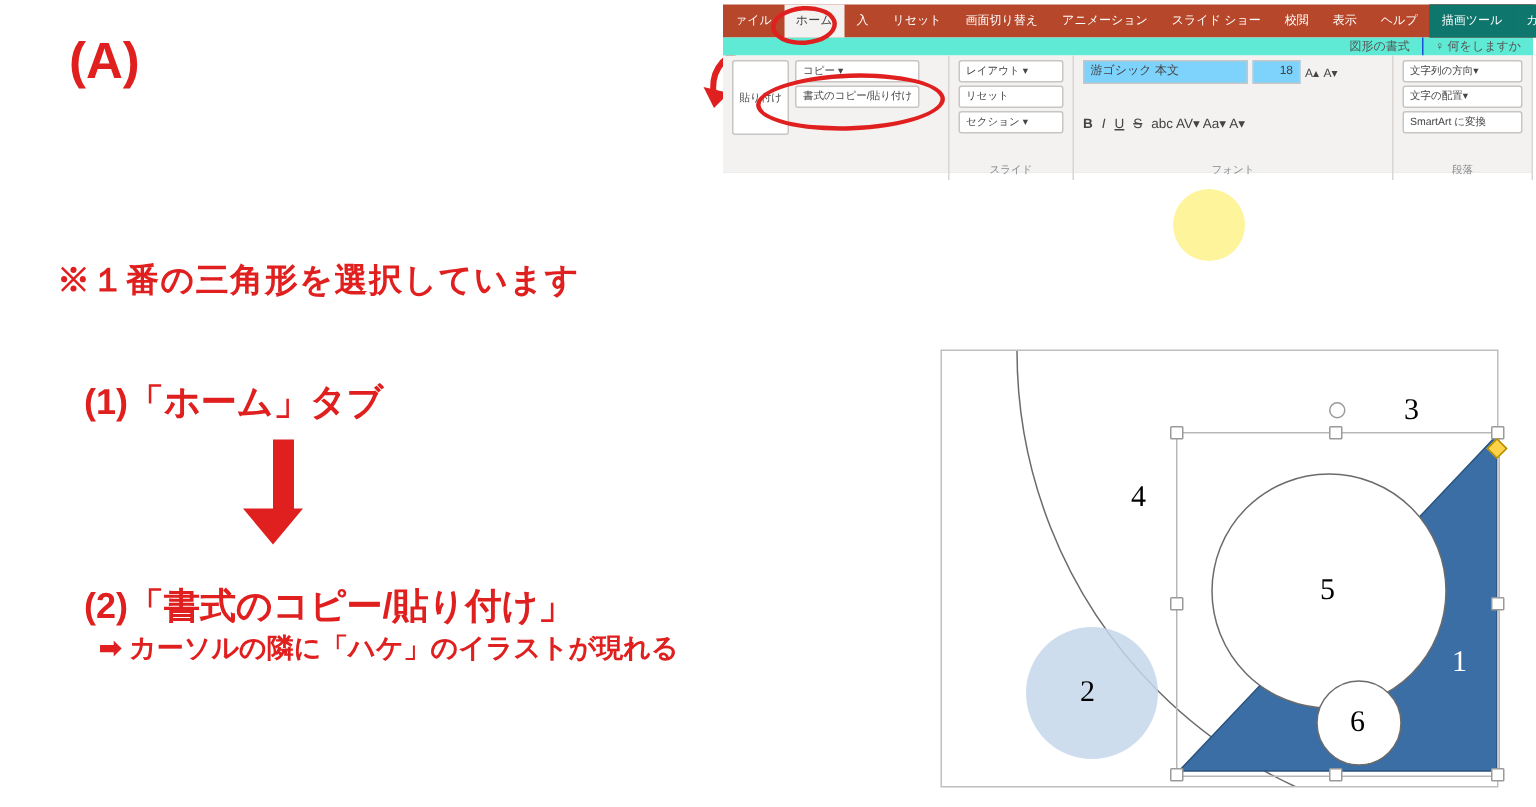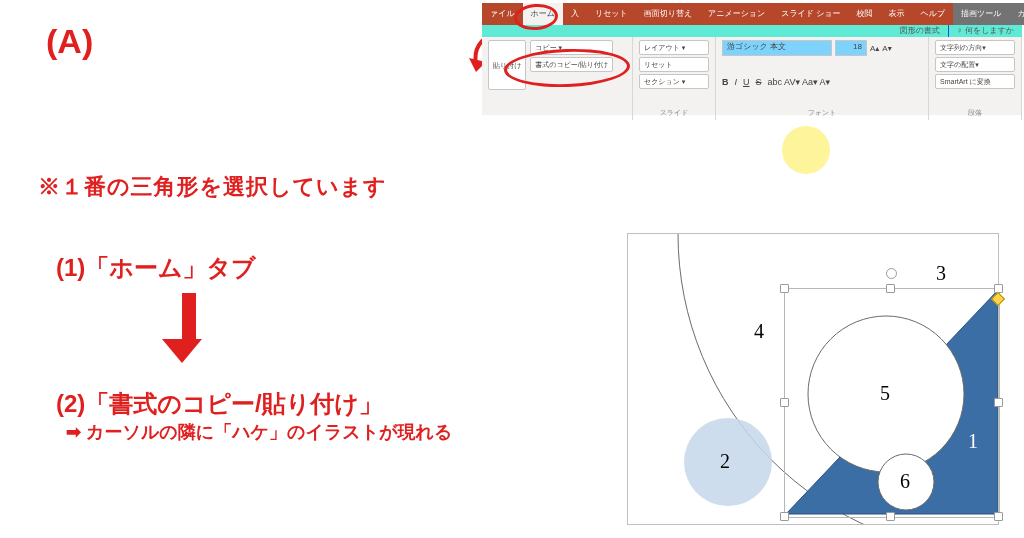--- a/index.html
+++ b/index.html
@@ -13,21 +13,21 @@
   .step2{position:absolute;left:56px;top:388px;font-size:24px;font-weight:700;color:#e01f1f}
   .step2b{position:absolute;left:66px;top:420px;font-size:18px;font-weight:700;color:#e01f1f}
   
   .yellow-dot{position:absolute;left:782px;top:126px;width:48px;height:48px;border-radius:50%;background:#fdf49b}
   
   .ribbon{position:absolute;left:482px;top:3px;right:2px;height:112px;font-size:8px;color:#444;box-shadow:0 0 0 1px #d0d0d0 inset}
   .ribbon .tabstrip{height:22px;background:#b7472a;display:flex;color:#fff;font-size:8px}
   .ribbon .tab{padding:0 8px;line-height:22px;white-space:nowrap}
   .ribbon .tab.active{background:#f3f2f1;color:#444}
   .ribbon .tools{margin-left:auto;display:flex;background:#8e3420}
-  .ribbon .tools .tab{background:#737373;color:#fff;padding:0 8px}
+  .ribbon .tools .tab{background:#0f766e;color:#fff;padding:0 8px}
   .ribbon .body{height:78px;background:#f3f2f1;display:flex;position:relative}
   .ribbon .grp{border-right:1px solid #d9d6d3;height:100%;padding:3px 6px 2px;display:flex;flex-direction:column;justify-content:space-between;position:relative}
   .ribbon .grplabel{font-size:7px;color:#8a8a8a;text-align:center}
   .ribbon .btn{background:#fff;border:1px solid #c8c6c4;border-radius:2px;padding:1px 4px;font-size:7px;color:#444;line-height:11px;white-space:nowrap}
   .ribbon .annot{position:absolute;border:3px solid #e01f1f;border-radius:50%;pointer-events:none}
   .ribbon .annot.t{left:32px;top:1px;width:38px;height:20px;transform:rotate(-4deg)}
   .ribbon .annot.b{left:22px;top:42px;width:120px;height:32px;transform:rotate(-2deg)}
   .curved-arrow{position:absolute;left:466px;top:28px}
   .fontsel{display:flex;gap:3px;align-items:center}
   .fontsel .sel{background:#7dd3fc;border:1px solid #c8c6c4;font-size:8px;padding:0 4px;height:14px;line-height:12px}

